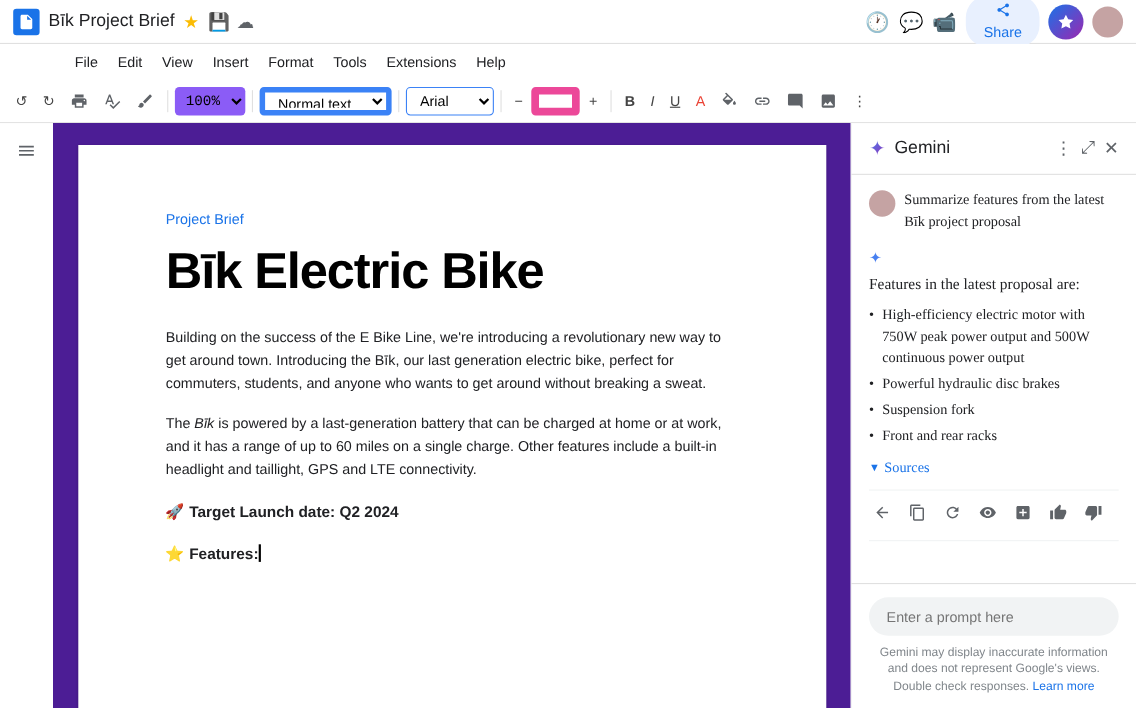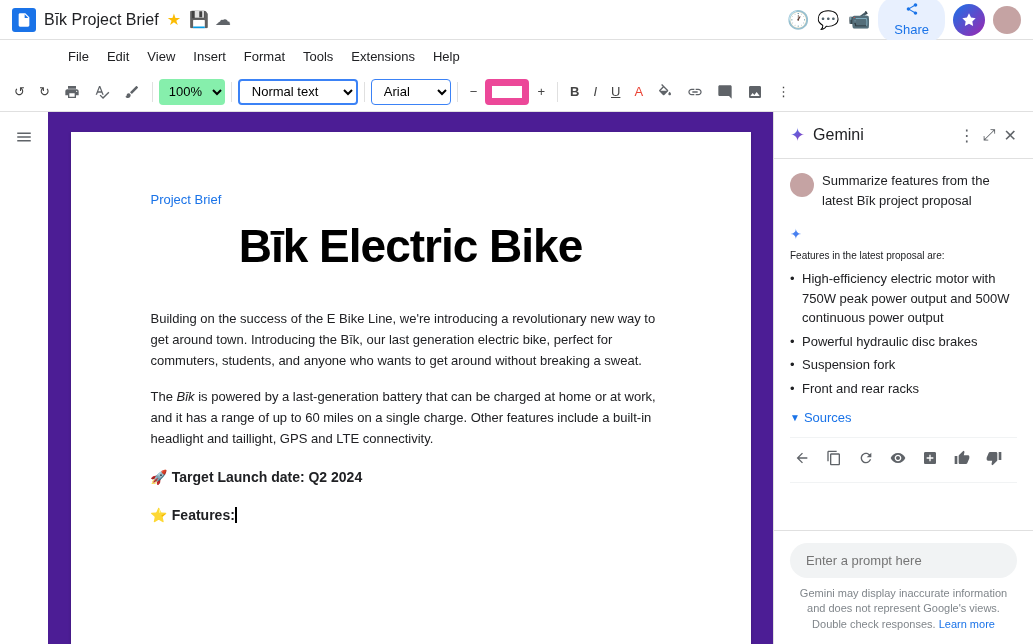--- a/index.html
+++ b/index.html
@@ -40,25 +40,25 @@
       display: flex; align-items: center; padding: 4px 8px; height: 40px;
       background: #fff; border-bottom: 1px solid #e0e0e0; gap: 2px;
     }
     .toolbar-btn {
       padding: 4px 6px; cursor: pointer; border-radius: 4px; color: #444;
       display: flex; align-items: center; justify-content: center; font-size: 13px;
       background: none; border: none;
     }
     .toolbar-divider { width: 1px; height: 20px; background: #e0e0e0; margin: 0 4px; }
     .zoom-select {
-      border: none; background: #86efac; border-radius: 4px; padding: 2px 6px;
-      font-size: 13px; cursor: pointer; height: 26px;
+      border: none; background: #8b5cf6; border-radius: 4px; padding: 2px 6px;
+      font-size: 13px; cursor: pointer; height: 26px; font-family: Liberation Mono, monospace;
     }
     .style-select {
-      border: 2px solid #3b82f6; background: #fff; border-radius: 4px; padding: 2px 8px;
+      border: 5px solid #3b82f6; background: #fff; border-radius: 4px; padding: 2px 8px;
       font-size: 13px; cursor: pointer; height: 26px; min-width: 120px;
     }
     .font-select {
       border: 1px solid #3b82f6; background: #fff; border-radius: 4px; padding: 2px 8px;
       font-size: 13px; cursor: pointer; height: 26px; min-width: 80px;
     }
     .font-size-ctrl { display: flex; align-items: center; gap: 2px; }
     .font-size-input {
       border: 7px solid #ec4899; width: 36px; text-align: right; border-radius: 4px;
       padding: 2px 15px; font-size: 13px; height: 26px;
@@ -87,54 +87,54 @@
       justify-content: center; padding: 20px;
     }
     .doc-page {
       background: #fff; width: 680px; min-height: 700px;
       padding: 60px 80px; box-shadow: 0 1px 3px rgba(0,0,0,0.2);
     }
     .project-brief-label {
       color: #1a73e8; font-size: 13px; font-weight: 500; margin-bottom: 12px;
     }
     .doc-title {
-      font-size: 46px; font-weight: 900; color: #000; margin-bottom: 36px;
-      font-family: Arial, sans-serif; letter-spacing: -1px; text-align: center;
+      font-size: 46px; font-weight: 900; color: #000; margin-bottom: 24px;
+      font-family: Arial, sans-serif; letter-spacing: -1px;
     }
     .doc-body { font-size: 13px; line-height: 1.6; color: #202124; }
     .doc-body p { margin-bottom: 16px; }
     .doc-body .italic { font-style: italic; }
     .doc-section { margin-bottom: 20px; font-size: 14px; font-weight: 600; }
 
     
     .gemini-panel {
       width: 260px; min-width: 260px; background: #fff; border-left: 1px solid #e0e0e0;
       display: flex; flex-direction: column; height: 100%;
     }
     .gemini-header {
       display: flex; align-items: center; padding: 12px 16px; border-bottom: 1px solid #e0e0e0;
       gap: 8px;
     }
     .gemini-title { font-size: 16px; font-weight: 500; color: #202124; flex: 1; }
     .gemini-header-icons { display: flex; gap: 8px; color: #5f6368; }
     .gemini-header-icons span { cursor: pointer; font-size: 16px; }
 
-    .gemini-body { flex: 1; overflow-y: auto; padding: 12px 16px; }
+    .gemini-body { flex: 1; overflow-y: auto; padding: 12px 16px; font-family: Liberation Serif, serif; }
 
     .gemini-user-msg {
       display: flex; gap: 8px; margin-bottom: 16px; align-items: flex-start;
     }
     .gemini-user-avatar {
       width: 24px; height: 24px; border-radius: 50%; background: #c5a3a3;
       flex-shrink: 0; margin-top: 2px;
     }
     .gemini-user-text { font-size: 13px; color: #202124; line-height: 1.5; }
 
     .gemini-ai-response { margin-bottom: 12px; }
-    .gemini-response-intro { font-size: 10px; color: #202124; margin-bottom: 8px; }
+    .gemini-response-intro { font-size: 14px; color: #202124; margin-bottom: 8px; }
     .gemini-list { list-style: none; padding: 0; }
     .gemini-list li {
       font-size: 13px; color: #202124; line-height: 1.5; margin-bottom: 4px;
       padding-left: 12px; position: relative;
     }
     .gemini-list li::before {
       content: '•'; position: absolute; left: 0; color: #202124;
     }
 
     .gemini-sources {

